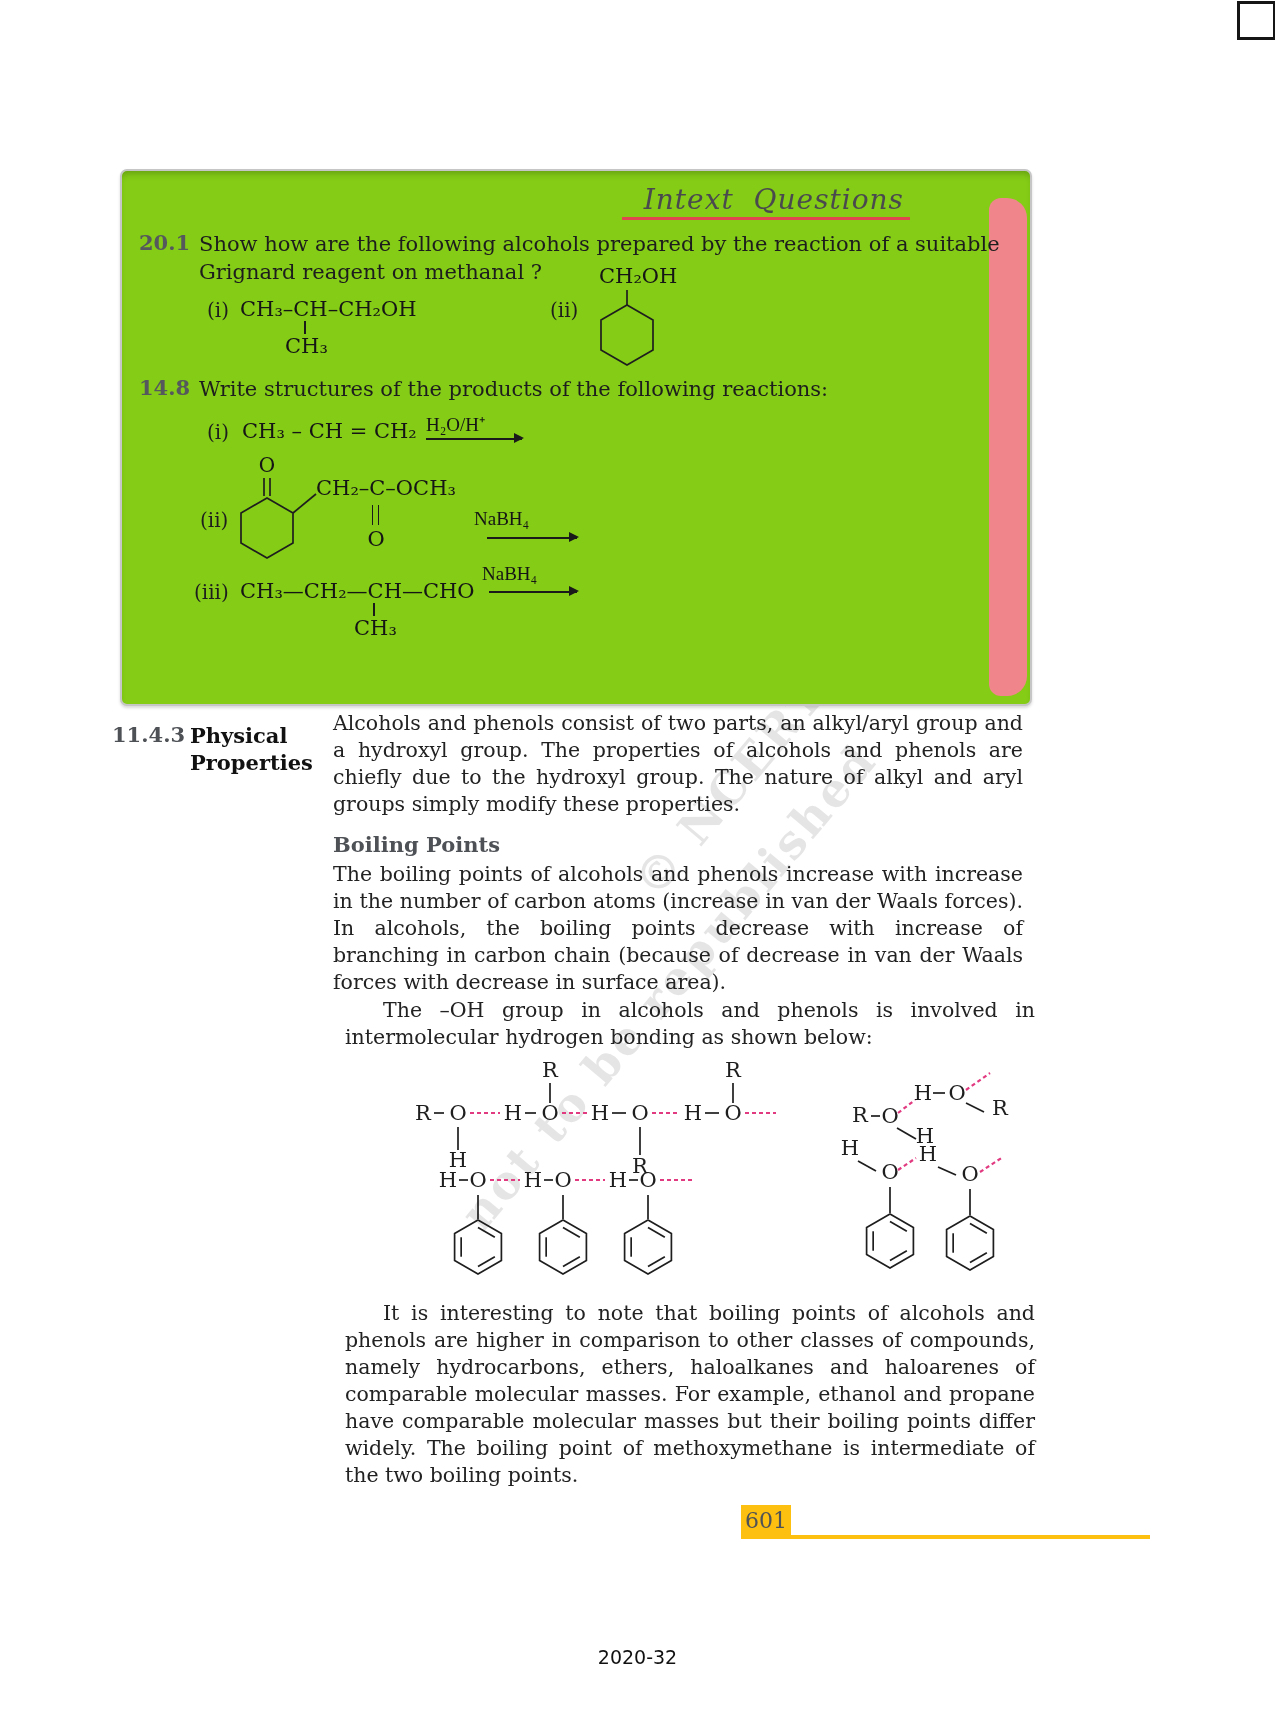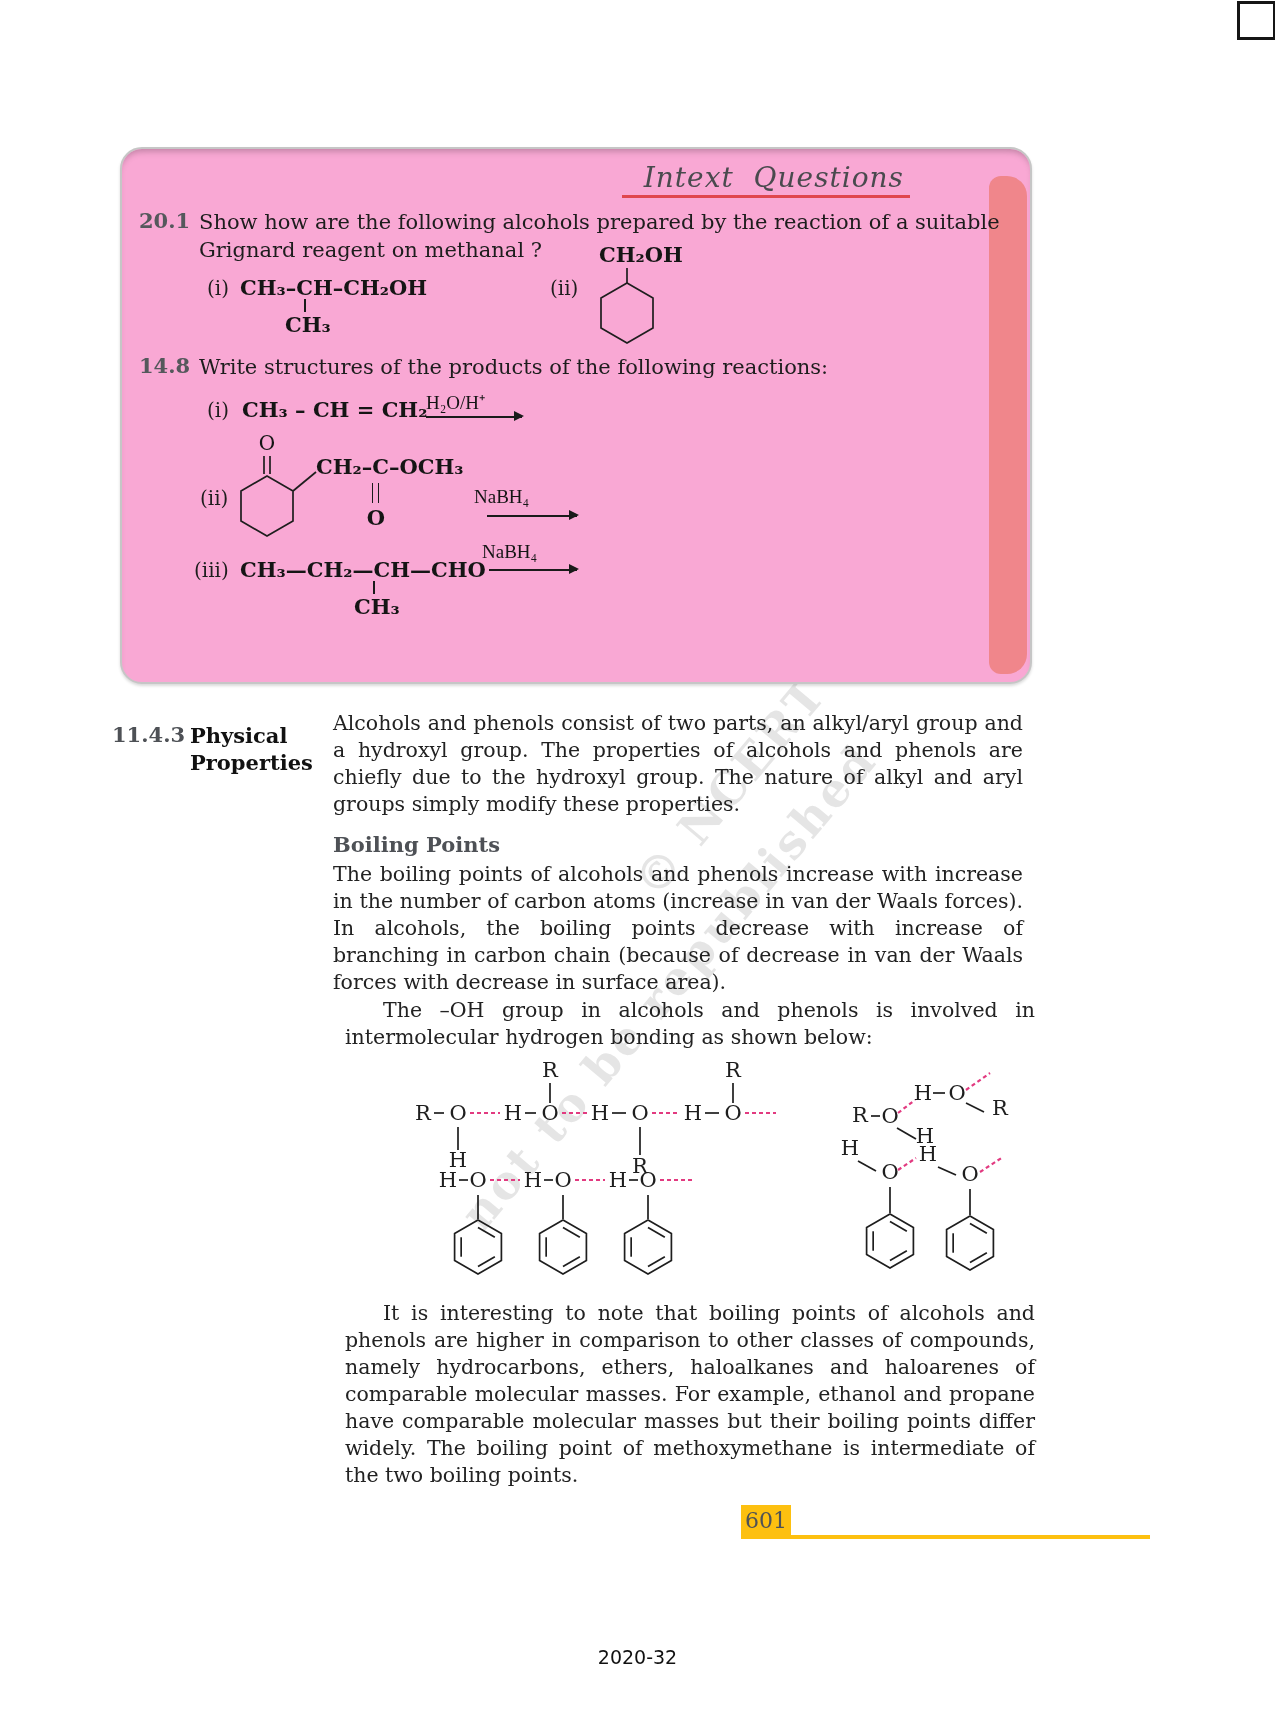--- a/index.html
+++ b/index.html
@@ -7,30 +7,30 @@
         font-family:"DejaVu Serif","Liberation Serif",serif;color:#1f1f1f;}
   .abs{position:absolute;}
   
   .corner-box{position:absolute;left:1237px;top:1px;width:33px;height:33px;border:3px solid #161616;background:#fff;}
   
   .wm{position:absolute;color:rgba(125,125,125,0.20);font-size:46px;font-weight:bold;letter-spacing:3px;
       transform:rotate(-50deg);white-space:nowrap;}
   .wm1{left:596px;top:760px;}
   .wm2{left:360px;top:960px;}
   
-  .qbox{position:absolute;left:120px;top:147px;width:908px;height:533px;background:#f9a8d4;
-        border:2px solid #c6c6c6;border-radius:22px;
+  .qbox{position:absolute;left:120px;top:169px;width:908px;height:533px;background:#84cc16;
+        border:2px solid #c6c6c6;border-radius:7px;
         box-shadow:0 2px 3px rgba(0,0,0,0.15), inset 0 6px 7px -4px rgba(0,0,0,0.25);}
   .qbox-bar{position:absolute;top:27px;right:3px;width:38px;height:498px;border-radius:12px 20px 20px 12px;}
   .qbox-header{position:absolute;top:12px;right:120px;font-style:italic;font-size:28px;color:#4a4a4e;
                word-spacing:10px;letter-spacing:1px;padding:0 6px 1px 22px;border-bottom:3px solid #e0474e;}
   .qnum{font-weight:bold;color:#55585c;font-size:21px;}
   .qtext{font-size:21px;line-height:28px;color:#1d1d1d;}
   .flabel{font-size:20px;color:#1d1d1d;}
-  .formula{font-size:21px;color:#151515;white-space:nowrap;font-weight:bold;}
+  .formula{font-size:21px;color:#151515;white-space:nowrap;}
   .vbond{position:absolute;width:1.8px;background:#1a1a1a;}
   .dbond{position:absolute;width:5px;border-left:1.8px solid #1a1a1a;border-right:1.8px solid #1a1a1a;}
   .rxn-arrow{position:absolute;height:1.8px;background:#1a1a1a;}
   .rxn-arrow:after{content:'';position:absolute;right:-2px;top:-4.9px;width:0;height:0;
        border-left:10px solid #1a1a1a;border-top:5.5px solid transparent;border-bottom:5.5px solid transparent;}
   .reagent{position:absolute;font-size:19px;text-align:left;color:#151515;white-space:nowrap;font-family:Liberation Serif, serif;}
   svg.struct{position:absolute;overflow:visible;}
   svg.struct line, svg.struct polygon{stroke:#1e1e1e;stroke-width:1.7;fill:none;}
   svg.struct text{font:20px "DejaVu Serif",serif;fill:#151515;text-anchor:middle;}
   

